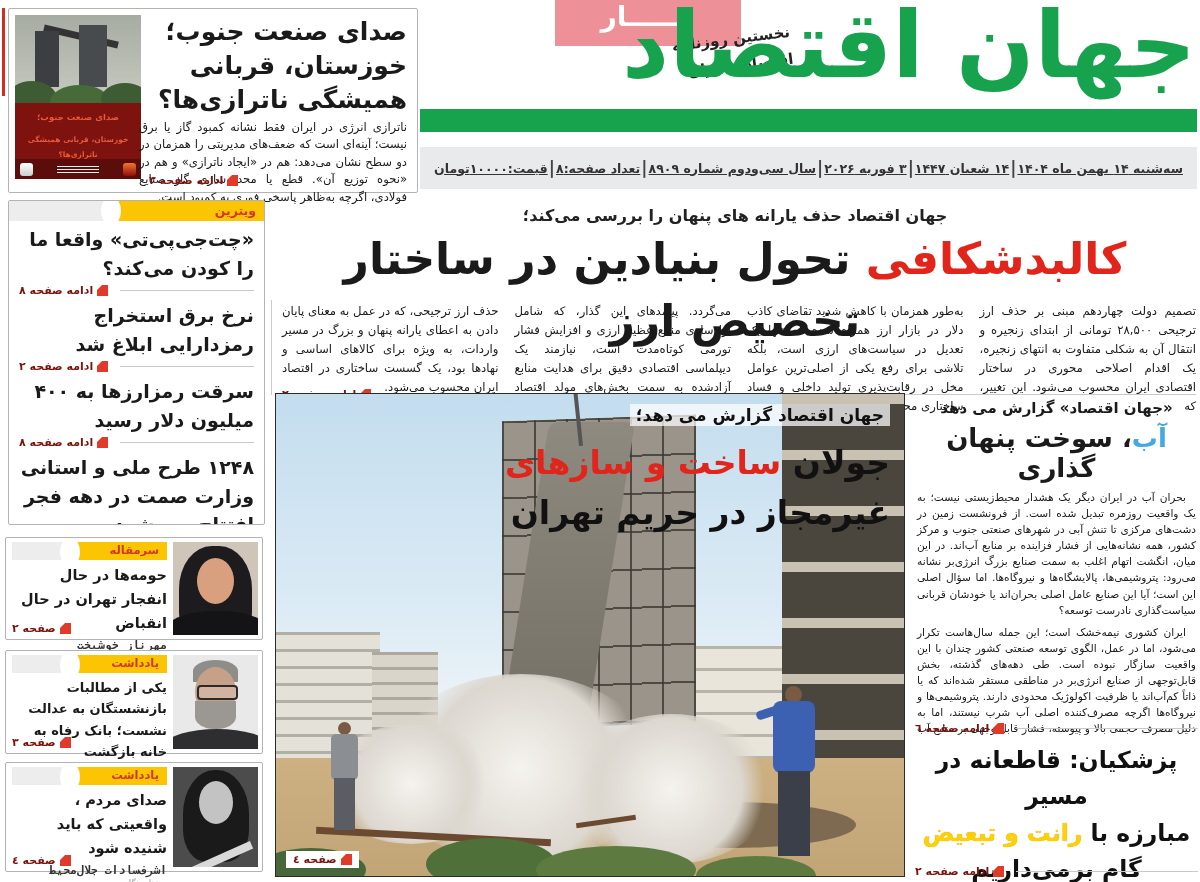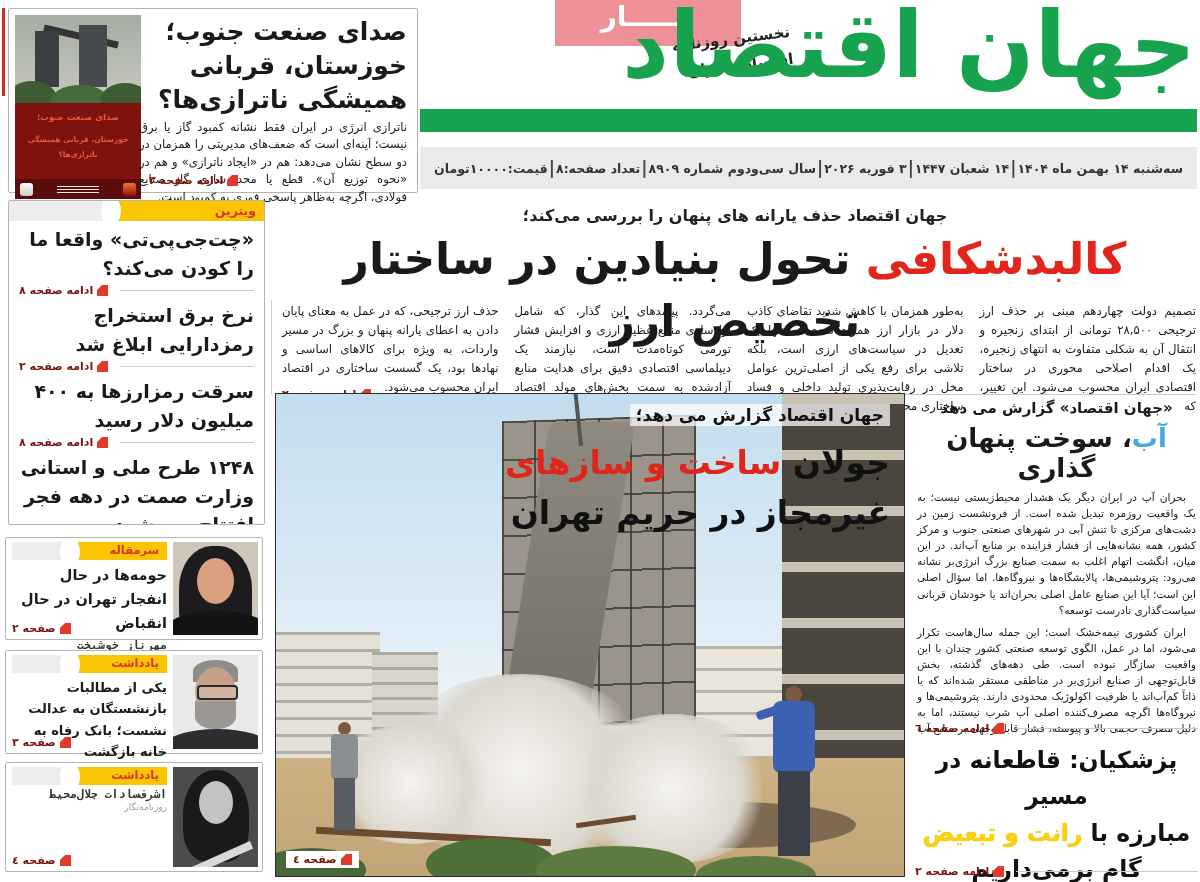--- a/index.html
+++ b/index.html
@@ -12,40 +12,40 @@
   
   #ad-banner{left:555px;top:0;width:186px;height:46px;background:#ee9097;color:#fff;
     font-weight:bold;font-size:28px;display:flex;align-items:flex-start;justify-content:center;overflow:hidden;}
   #tagline{left:672px;top:26px;width:120px;text-align:right;font-weight:bold;font-size:15px;
     line-height:1.8;transform:rotate(-7deg);color:#222;}
   #logo-underline{left:420px;top:109px;width:777px;height:23px;background:#17a24e;}
   #logo-text{right:4px;top:-14px;width:565px;text-align:left;font-size:92px;line-height:1.3;
     font-weight:bold;color:#17a24e;white-space:nowrap;}
   #date-strip{left:420px;top:147px;width:777px;height:42px;background:#e8eaec;
     display:flex;align-items:center;justify-content:space-between;padding:0 14px;box-sizing:border-box;}
-  #date-strip .d-item{font-size:12.5px;font-weight:bold;color:#333;white-space:nowrap;}
+  #date-strip .d-item{font-size:12.5px;font-weight:bold;color:#333;white-space:nowrap;text-decoration:underline;}
   #date-strip .d-sep{font-size:17px;font-weight:bold;color:#444;}
   
   #corner-tick{left:2px;top:8px;width:3px;height:88px;background:#d42a20;}
   
   .news-box{border:1.5px solid #b3b3b3;border-radius:2px;background:#fff;box-sizing:border-box;}
   
   .label-bar{position:relative;height:20px;background:#ededed;overflow:hidden;}
   .label-bar .lb-yellow{position:absolute;right:0;top:0;bottom:0;width:58%;background:#fcc503;}
   .label-bar .lb-notch{position:absolute;right:56%;top:-5px;width:20px;height:30px;background:#fff;border-radius:50%;}
   .label-bar .lb-text{position:absolute;right:8px;top:2px;color:#d2382a;font-weight:bold;font-size:12.5px;}
   
   .cont{display:flex;align-items:center;direction:ltr;gap:4px;}
   .cont .txt{color:#7a140d;font-weight:bold;font-size:11px;white-space:nowrap;}
   .pg-ic{width:11px;height:11px;background:#e03a2a;position:relative;flex:0 0 auto;}
   .pg-ic:after{content:'';position:absolute;left:0;top:0;border-top:5px solid #fff;border-right:5px solid transparent;}
   .cont .line{flex:1;border-top:1px solid #c9c9c9;margin-left:8px;}
   
   #tl-box{left:8px;top:8px;width:410px;height:185px;}
-  #tl-poster{position:absolute;left:6px;top:6px;width:126px;height:184px;background:#7d120e;overflow:hidden;}
+  #tl-poster{position:absolute;left:6px;top:6px;width:126px;height:164px;background:#7d120e;overflow:hidden;}
   .poster-photo{height:88px;background:linear-gradient(#a7aca3,#c6cabf);position:relative;overflow:hidden;}
   .pp-t1{position:absolute;left:20px;top:16px;width:24px;height:56px;background:#3c3f41;}
   .pp-t2{position:absolute;left:64px;top:10px;width:28px;height:62px;background:#484b4d;}
   .pp-cv{position:absolute;left:28px;top:18px;width:76px;height:7px;background:#333;transform:rotate(13deg);}
   .pp-tree{position:absolute;border-radius:50%;background:#3d5c33;}
   .poster-title{color:#e85a3a;font-weight:bold;font-size:8.5px;text-align:center;line-height:2;margin-top:6px;}
   .poster-footer{position:absolute;left:0;right:0;bottom:0;height:20px;background:rgba(0,0,0,.28);
     display:flex;align-items:center;justify-content:space-between;padding:0 5px;}
   .pf-lines div{width:42px;height:1px;background:#eee;margin:2px 0;}
   .pf-logo{width:13px;height:13px;border-radius:3px;background:linear-gradient(#f2762d,#8c0f0a);}
@@ -305,20 +305,21 @@
     <div class="scarf"></div>
     <div class="head face"></div>
     <div class="bow"></div>
   </div>
   <div class="op-inner">
     <div class="label-bar" style="height:18px;">
       <div class="lb-yellow"></div>
       <div class="lb-notch"></div>
       <div class="lb-text" style="font-size:11.5px;top:1px;">یادداشت</div>
     </div>
+    <div class="op-title">صدای مردم ، واقعیتی که باید شنیده شود</div>
     <div class="op-author">اشرف‌سادات جلال‌محیط</div>
     <div class="op-role">روزنامه‌نگار</div>
     <div class="cont op-page">
       <span class="txt">صفحه ٤</span>
       <span class="pg-ic"></span>
     </div>
   </div>
 </div>
 
 <div class="abs" id="photo-story">

